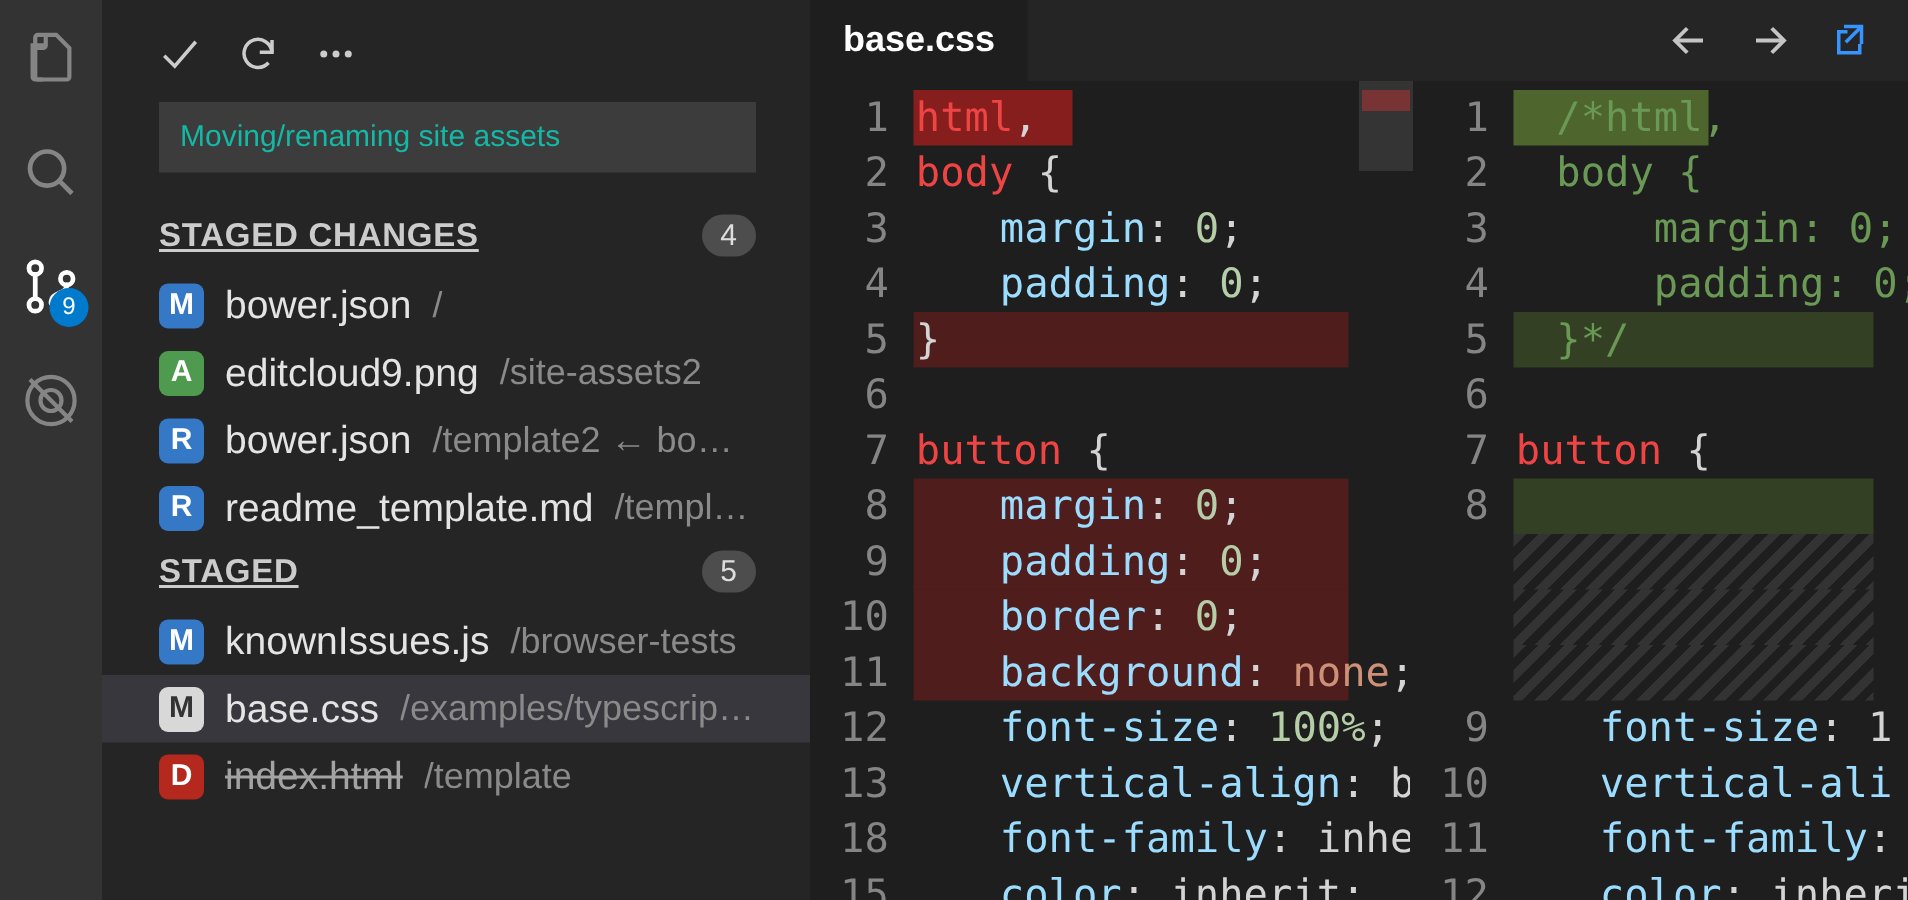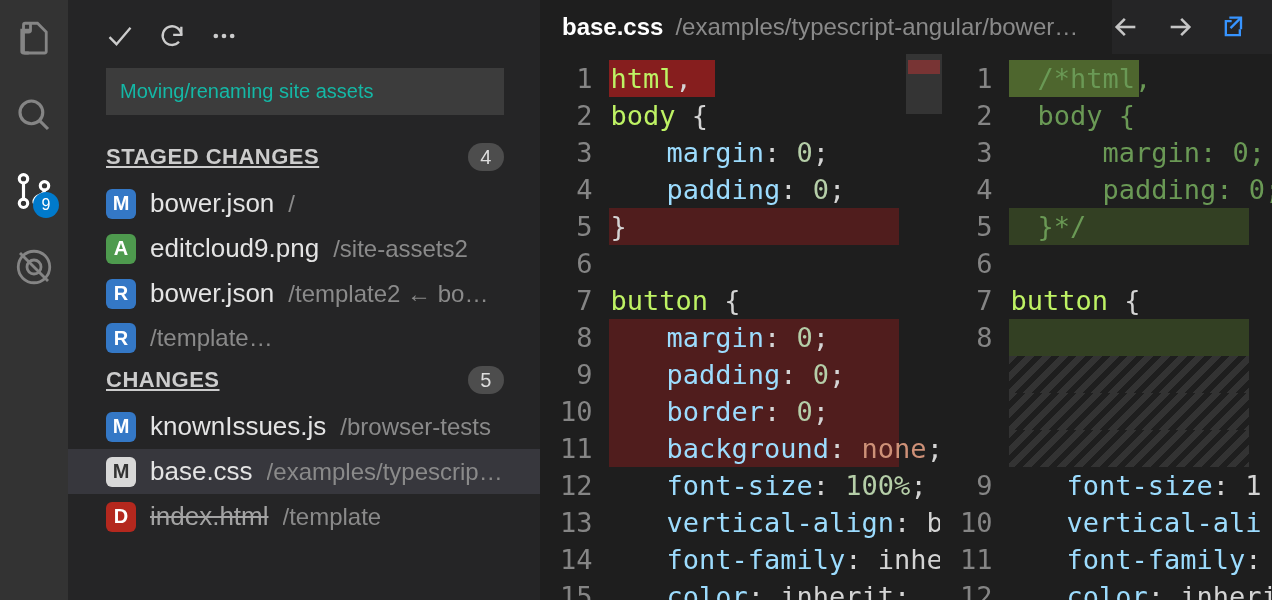--- a/index.html
+++ b/index.html
@@ -205,21 +205,21 @@
   .line .content { position: relative; z-index:1; display:inline-block; padding-left: 2px;}
   .bg.del-line { background: rgba(122,30,30,0.55); }
   .bg.del-word { background: rgba(160,30,30,0.8); }
   .bg.add-line { background: rgba(70,92,40,0.55); }
   .bg.add-word { background: rgba(90,120,50,0.8); }
   .bg.hatch {
     background-image: repeating-linear-gradient(135deg, rgba(90,90,90,0.35) 0 6px, transparent 6px 12px);
   }
 
   
-  .tok-tag { color: #bef264; }
+  .tok-tag { color: #ef4444; }
   .tok-prop { color: #9cdcfe; }
   .tok-punc { color: #d4d4d4; }
   .tok-num { color: #b5cea8; }
   .tok-val { color: #ce9178; text-align: center; }
   .tok-comment { color: #6a9955; margin-left: 27px; }
   .indent { display:inline-block; width: 56px; }
 
   
   .minimap {
     position: absolute;
@@ -311,25 +311,26 @@
           <span class="file-name">editcloud9.png</span>
           <span class="file-path">/site-assets2</span>
         </div>
         <div class="file-row">
           <span class="status-badge status-R">R</span>
           <span class="file-name">bower.json</span>
           <span class="file-path">/template2 ← bowe…</span>
         </div>
         <div class="file-row">
           <span class="status-badge status-R">R</span>
+          <span class="file-name">readme_template.md</span>
           <span class="file-path">/template…</span>
         </div>
       </div>
       <div class="section-header">
-        <span class="label">CHANGES</span>
+        <span class="label">STAGED</span>
         <span class="count">5</span>
       </div>
       <div class="file-list">
         <div class="file-row">
           <span class="status-badge status-M">M</span>
           <span class="file-name">knownIssues.js</span>
           <span class="file-path">/browser-tests</span>
         </div>
         <div class="file-row selected">
           <span class="status-badge status-Mw">M</span>
@@ -342,21 +343,20 @@
           <span class="file-path">/template</span>
         </div>
       </div>
     </div>
 </div>
 
 <div class="editor-area">
   <div class="editor-tabs">
     <div class="tab">
       <span class="fname">base.css</span>
-      <span class="fpath">/examples/typescript-angular/bower_…</span>
     </div>
     <div class="tab-actions">
       <div class="icon-btn">
         <svg viewBox="0 0 24 24" fill="none" stroke="currentColor" stroke-width="2.2">
             <line x1="20" y1="12" x2="5" y2="12"></line>
             <polyline points="11 5 4 12 11 19"></polyline>
           </svg>
       </div>
       <div class="icon-btn">
         <svg viewBox="0 0 24 24" fill="none" stroke="currentColor" stroke-width="2.2">
@@ -383,21 +383,21 @@
           <div class="ln">4</div>
           <div class="ln">5</div>
           <div class="ln">6</div>
           <div class="ln">7</div>
           <div class="ln">8</div>
           <div class="ln">9</div>
           <div class="ln">10</div>
           <div class="ln">11</div>
           <div class="ln">12</div>
           <div class="ln">13</div>
-          <div class="ln">14</div>
+          <div class="ln">18</div>
           <div class="ln">15</div>
         </div>
       <div class="code" id="code-left"><div class="line"><span class="bg del-word" style="width: 106px;"></span><span class="content"><span class="tok-tag">html</span><span class="tok-punc">,</span></span></div><div class="line"><span class="content"><span class="tok-tag">body </span><span class="tok-punc">{</span></span></div><div class="line"><span class="content"><span class="indent"></span><span class="tok-prop">margin</span><span class="tok-punc">: </span><span class="tok-num">0</span><span class="tok-punc">;</span></span></div><div class="line"><span class="content"><span class="indent"></span><span class="tok-prop">padding</span><span class="tok-punc">: </span><span class="tok-num">0</span><span class="tok-punc">;</span></span></div><div class="line"><span class="bg del-line" style="width: 290px;"></span><span class="content"><span class="tok-punc">}</span></span></div><div class="line"><span class="content"></span></div><div class="line"><span class="content"><span class="tok-tag">button </span><span class="tok-punc">{</span></span></div><div class="line"><span class="bg del-line" style="width: 290px;"></span><span class="content"><span class="indent"></span><span class="tok-prop">margin</span><span class="tok-punc">: </span><span class="tok-num">0</span><span class="tok-punc">;</span></span></div><div class="line"><span class="bg del-line" style="width: 290px;"></span><span class="content"><span class="indent"></span><span class="tok-prop">padding</span><span class="tok-punc">: </span><span class="tok-num">0</span><span class="tok-punc">;</span></span></div><div class="line"><span class="bg del-line" style="width: 290px;"></span><span class="content"><span class="indent"></span><span class="tok-prop">border</span><span class="tok-punc">: </span><span class="tok-num">0</span><span class="tok-punc">;</span></span></div><div class="line"><span class="bg del-line" style="width: 290px;"></span><span class="content"><span class="indent"></span><span class="tok-prop">background</span><span class="tok-punc">: </span><span class="tok-val">none</span><span class="tok-punc">;</span></span></div><div class="line"><span class="content"><span class="indent"></span><span class="tok-prop">font-size</span><span class="tok-punc">: </span><span class="tok-num">100%</span><span class="tok-punc">;</span></span></div><div class="line"><span class="content"><span class="indent"></span><span class="tok-prop">vertical-align</span><span class="tok-punc">: b</span></span></div><div class="line"><span class="content"><span class="indent"></span><span class="tok-prop">font-family</span><span class="tok-punc">: inhe</span></span></div><div class="line"><span class="content"><span class="indent"></span><span class="tok-prop">color</span><span class="tok-punc">: inherit;</span></span></div></div>
     </div>
     <div class="minimap left">
       <div class="mark red" style="top:6px"></div>
       <div class="thumb" style="top:0"></div>
     </div>
     <div class="pane right">
       <div class="gutter" id="gutter-right">

